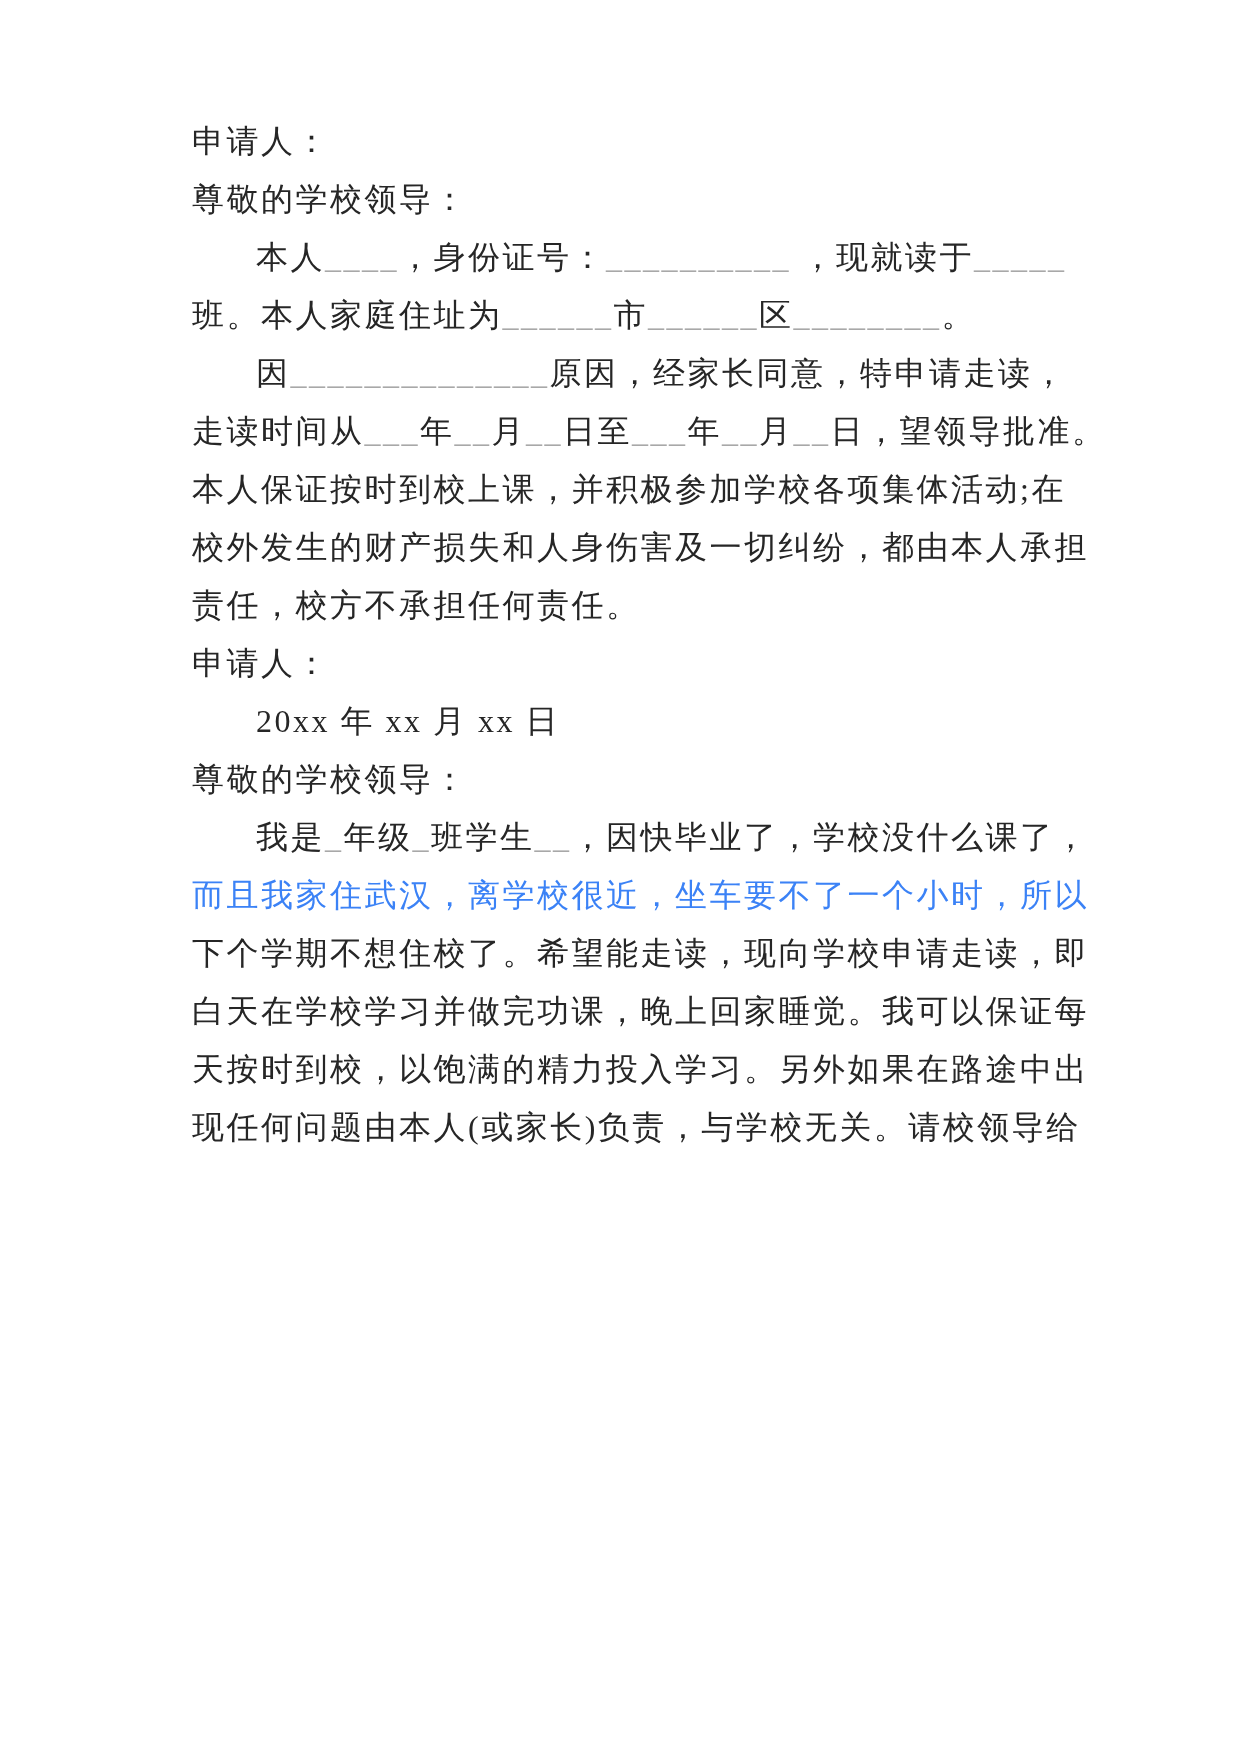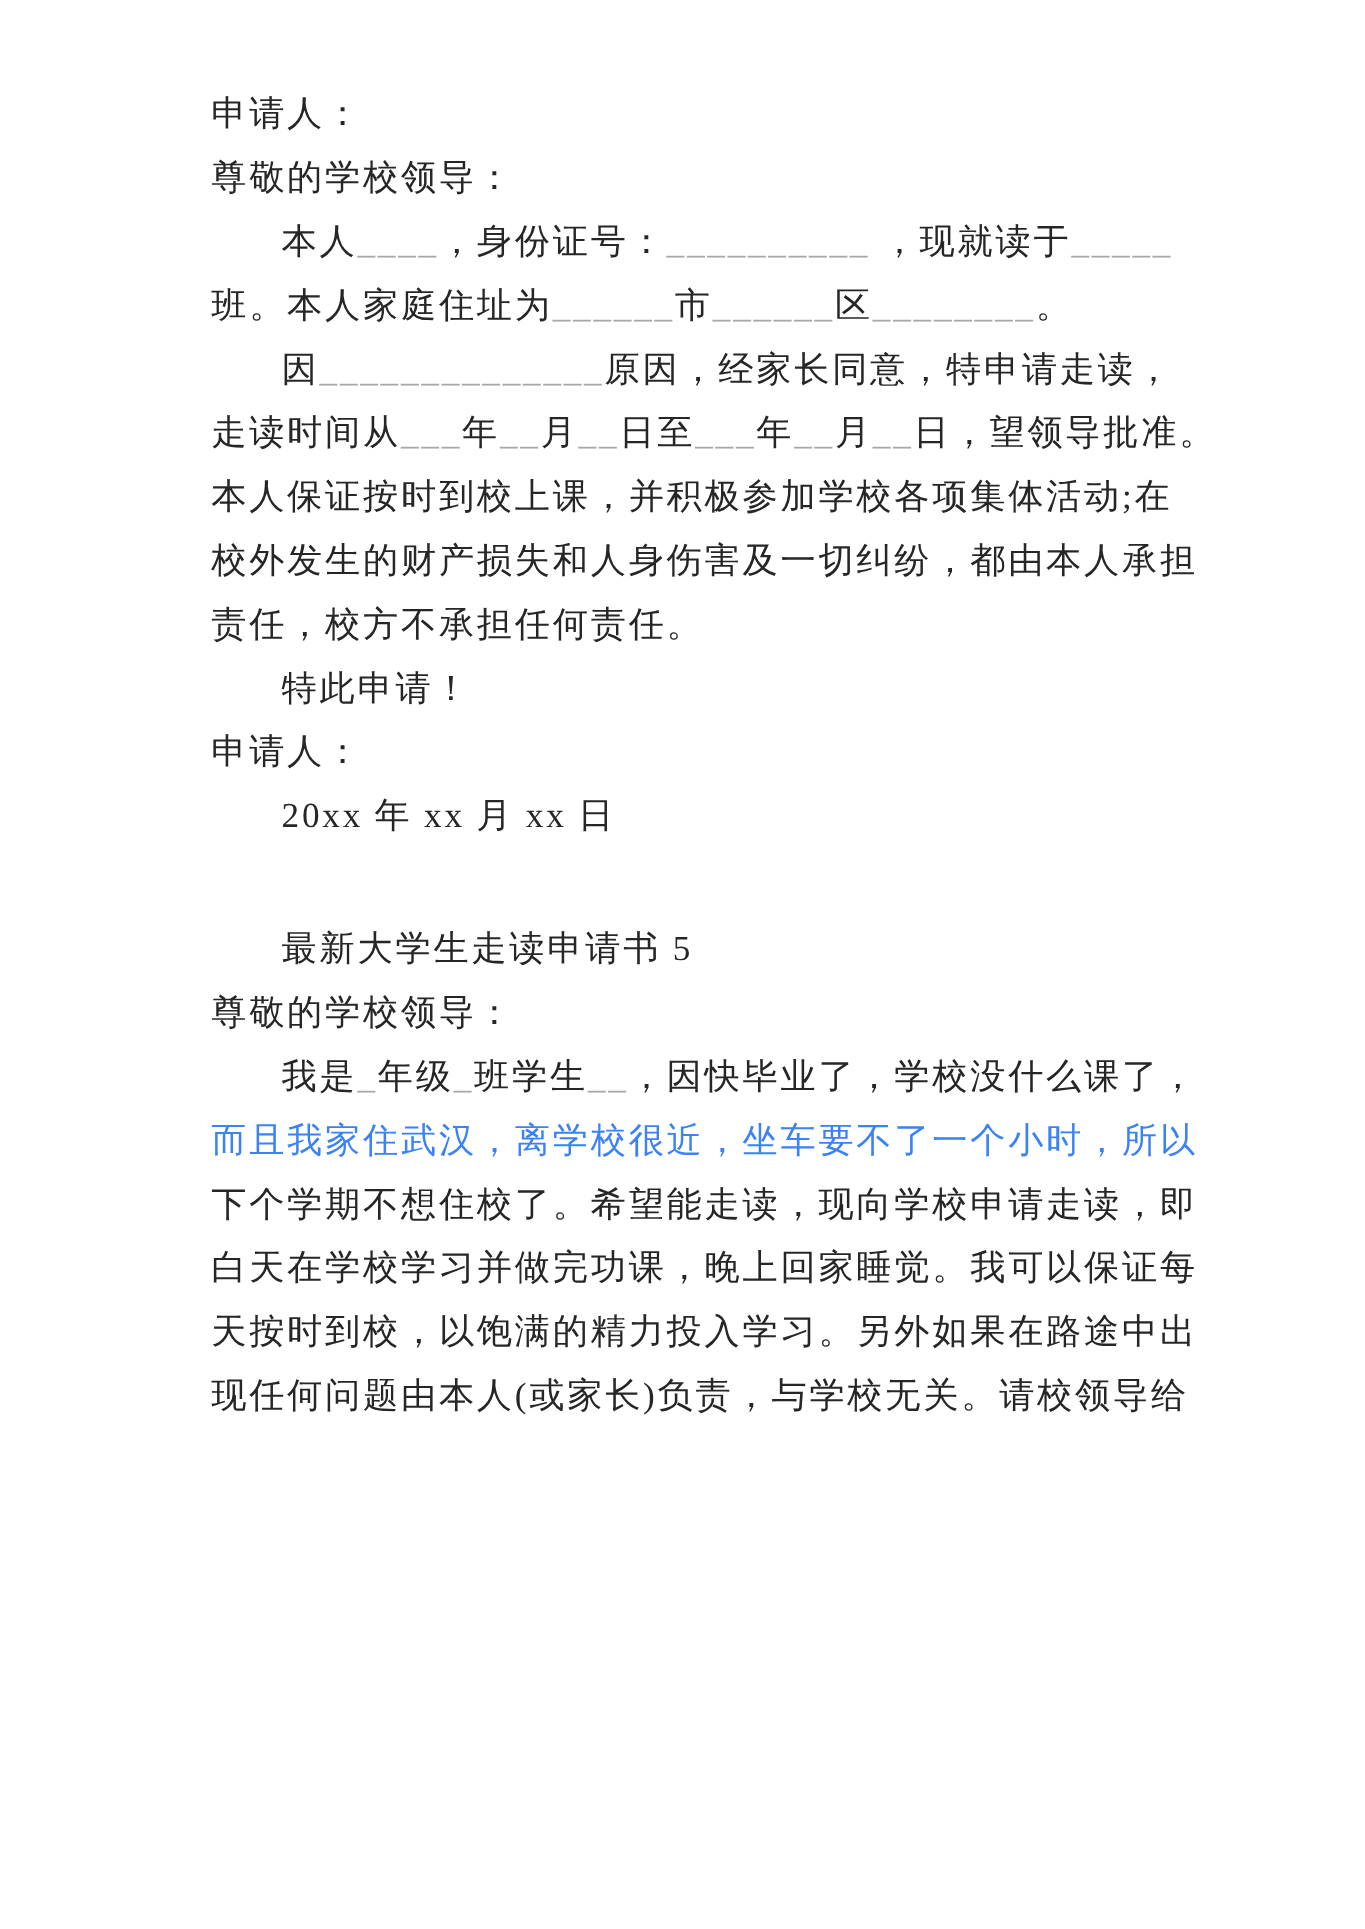--- a/index.html
+++ b/index.html
@@ -10,21 +10,21 @@
   body {
     width: 1241px;
     height: 1754px;
     overflow: hidden;
     font-family: "Liberation Serif", "DejaVu Serif", serif;
   }
   .page {
     box-sizing: border-box;
     width: 1241px;
     height: 1318px;
-    padding: 74px 150px 0 192px;
+    padding: 112px 150px 0 192px;
     background: #ffffff;
   }
   .line {
     font-size: 32px;
     line-height: 58px;
     height: 58px;
     letter-spacing: 2.5px;
     color: #262626;
     white-space: pre;
     text-align: left;
@@ -46,24 +46,22 @@
   <div id="lines-container">
       <div class="line" style="color: rgb(38, 38, 38);">申请人：</div>
       <div class="line" style="color: rgb(38, 38, 38);">尊敬的学校领导：</div>
       <div class="line indent" style="color: rgb(38, 38, 38);">本人<span class="u" style="color: rgb(168, 168, 168);">____</span>，身份证号：<span class="u" style="color: rgb(168, 168, 168);">__________</span> ，现就读于<span class="u" style="color: rgb(168, 168, 168);">_____</span></div>
       <div class="line" style="color: rgb(38, 38, 38);">班。本人家庭住址为<span class="u" style="color: rgb(168, 168, 168);">______</span>市<span class="u" style="color: rgb(168, 168, 168);">______</span>区<span class="u" style="color: rgb(168, 168, 168);">________</span>。</div>
       <div class="line indent" style="color: rgb(38, 38, 38);">因<span class="u" style="color: rgb(168, 168, 168);">______________</span>原因，经家长同意，特申请走读，</div>
       <div class="line" style="color: rgb(38, 38, 38);">走读时间从<span class="u" style="color: rgb(168, 168, 168);">___</span>年<span class="u" style="color: rgb(168, 168, 168);">__</span>月<span class="u" style="color: rgb(168, 168, 168);">__</span>日至<span class="u" style="color: rgb(168, 168, 168);">___</span>年<span class="u" style="color: rgb(168, 168, 168);">__</span>月<span class="u" style="color: rgb(168, 168, 168);">__</span>日，望领导批准。</div>
       <div class="line" style="color: rgb(38, 38, 38);">本人保证按时到校上课，并积极参加学校各项集体活动;在</div>
       <div class="line" style="color: rgb(38, 38, 38);">校外发生的财产损失和人身伤害及一切纠纷，都由本人承担</div>
       <div class="line" style="color: rgb(38, 38, 38);">责任，校方不承担任何责任。</div>
-      <div class="line indent" style="color: rgb(38, 38, 38);">特此申请！</div>
       <div class="line" style="color: rgb(38, 38, 38);">申请人：</div>
       <div class="line indent" style="color: rgb(38, 38, 38);">20xx 年 xx 月 xx 日</div>
-      <div class="line indent gap" style="color: rgb(38, 38, 38);">最新大学生走读申请书 5</div>
       <div class="line" style="color: rgb(38, 38, 38);">尊敬的学校领导：</div>
       <div class="line indent" style="color: rgb(38, 38, 38);">我是<span class="u" style="color: rgb(168, 168, 168);">_</span>年级<span class="u" style="color: rgb(168, 168, 168);">_</span>班学生<span class="u" style="color: rgb(168, 168, 168);">__</span>，因快毕业了，学校没什么课了，</div>
       <div class="line" style="color: #3b82f6;">而且我家住武汉，离学校很近，坐车要不了一个小时，所以</div>
       <div class="line" style="color: rgb(38, 38, 38);">下个学期不想住校了。希望能走读，现向学校申请走读，即</div>
       <div class="line" style="color: rgb(38, 38, 38);">白天在学校学习并做完功课，晚上回家睡觉。我可以保证每</div>
       <div class="line" style="color: rgb(38, 38, 38);">天按时到校，以饱满的精力投入学习。另外如果在路途中出</div>
       <div class="line" style="color: rgb(38, 38, 38);">现任何问题由本人(或家长)负责，与学校无关。请校领导给</div>
     </div>
 </main>
 

